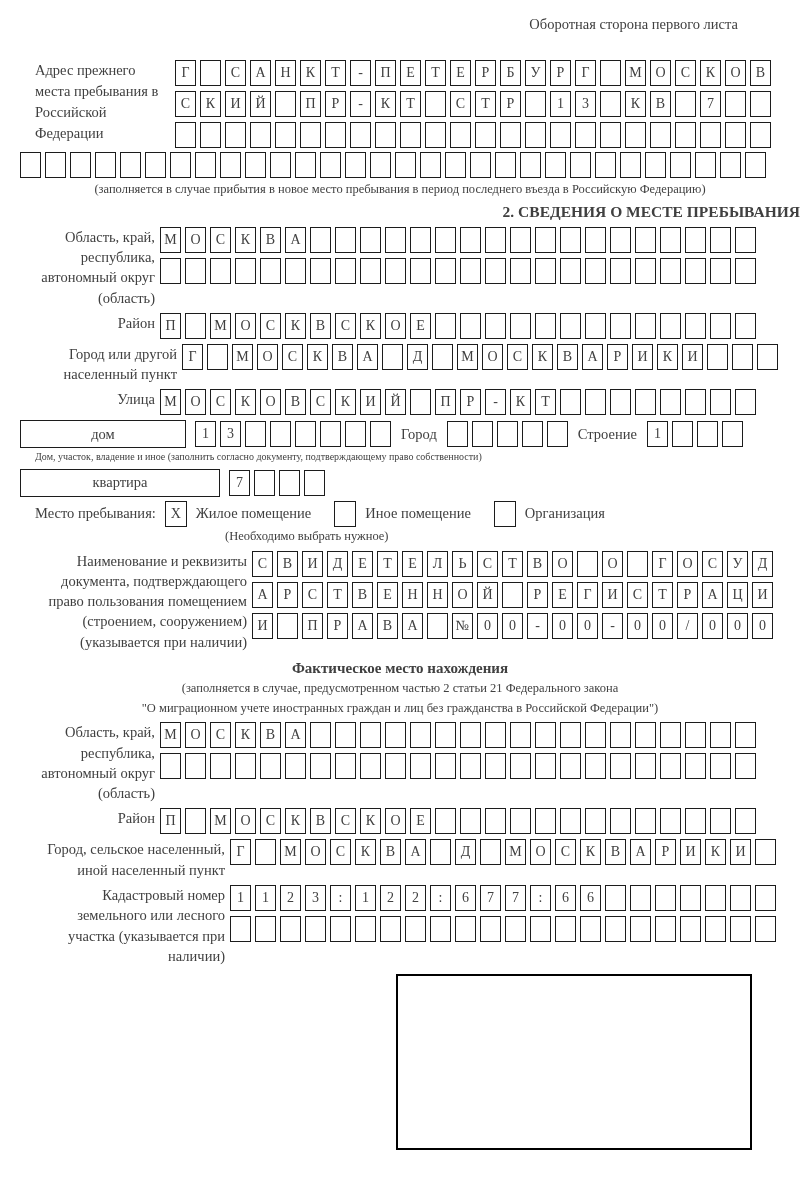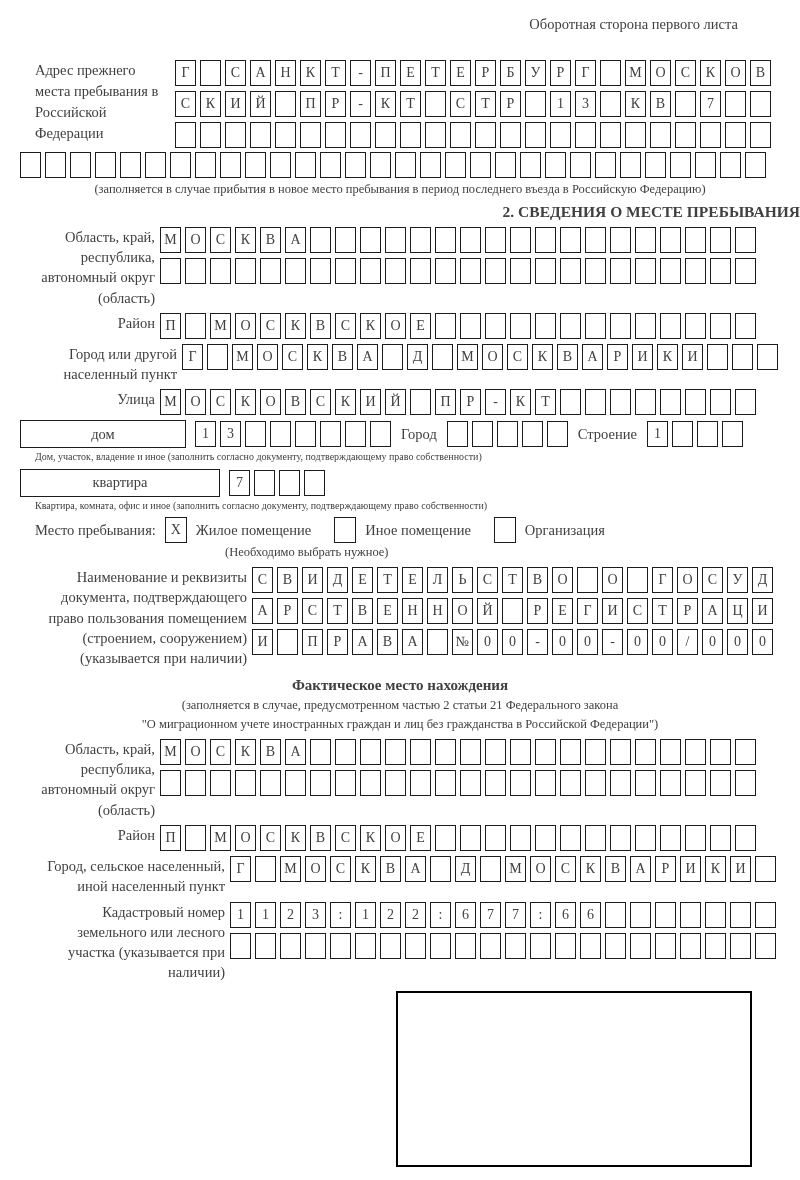--- a/index.html
+++ b/index.html
@@ -401,21 +401,20 @@
 
   <div class="house-row">
     <div class="labelbox apt-box">квартира</div>
     <div class="cellrow">
         <div class="cell">7</div>
         <div class="cell"></div>
         <div class="cell"></div>
         <div class="cell"></div>
       </div>
   </div>
-  <div class="caption left-cap">Квартира, комната, офис и иное (заполнить согласно документу, подтверждающему право собственности)</div>
 
   <div class="stay-row">
     <span>Место пребывания:</span>
     <span class="checkbox">
         <span>X</span>
       </span>
     <span class="opt-label">Жилое помещение</span>
     <span class="checkbox">
         <span></span>
       </span>

